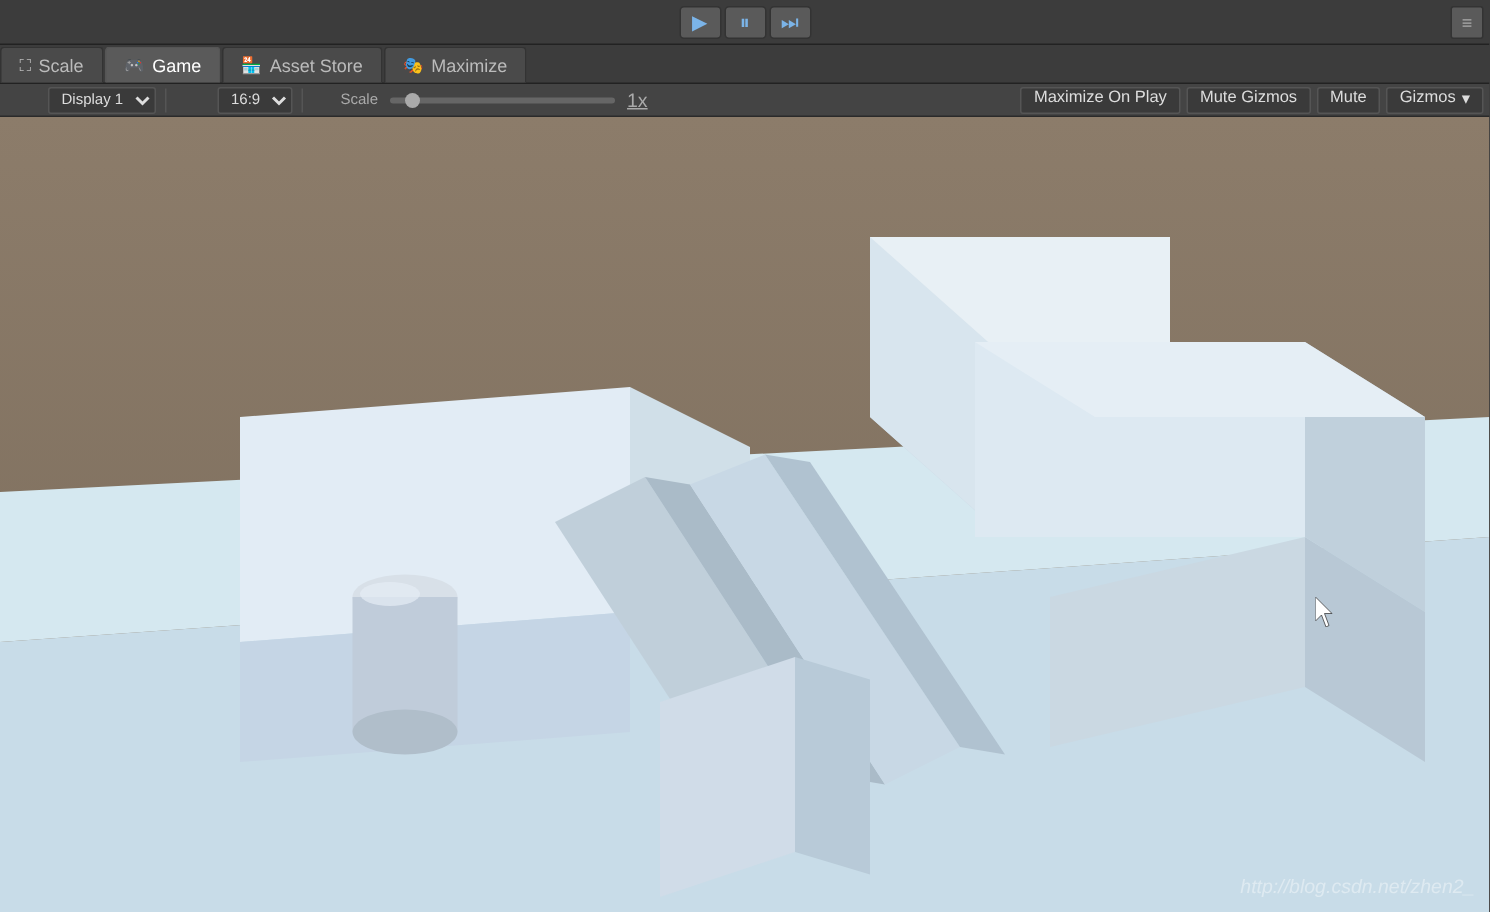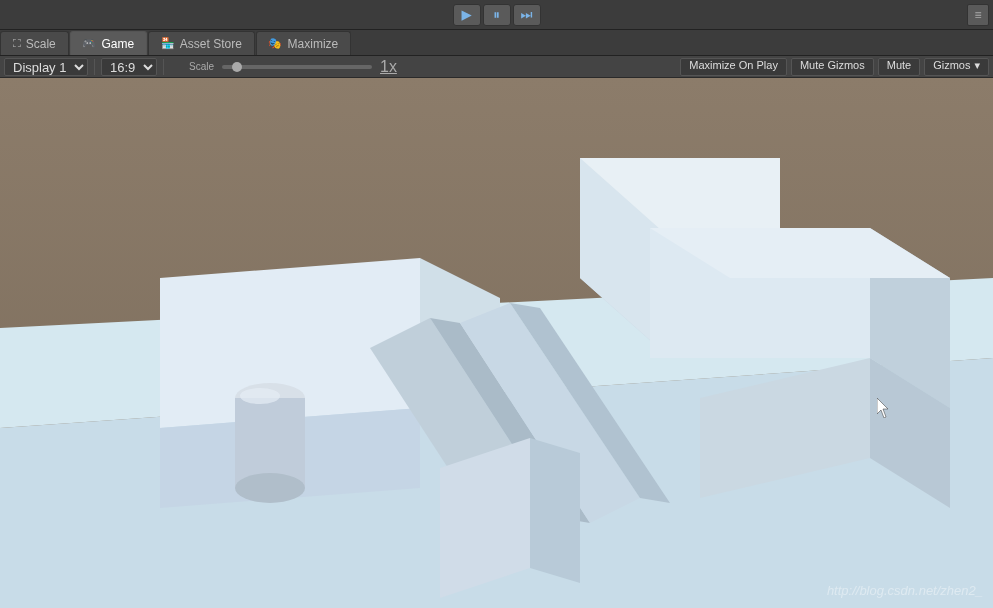--- a/index.html
+++ b/index.html
@@ -109,25 +109,26 @@
       align-items: center;
       border-bottom: 1px solid #2a2a2a;
       padding: 0 4px;
       gap: 4px;
     }
 
     .options-select {
       background: #3a3a3a;
       border: 1px solid #555;
       color: #ddd;
-      font-size: 13px;
+      font-size: 10px;
       height: 18px;
       padding: 0 4px;
       border-radius: 2px;
       cursor: pointer;
+      margin-left: 28px;
     }
 
     .options-divider {
       width: 1px;
       height: 16px;
       background: #555;
       margin: 0 2px;
     }
 
     .scale-label {
@@ -149,21 +150,21 @@
       width: 10px;
       height: 10px;
       background: #aaa;
       border-radius: 50%;
       position: absolute;
       top: -3px;
       left: 10px;
     }
 
     .scale-value {
-      font-size: 16px;
+      font-size: 13px;
       color: #aaa;
       text-decoration: underline;
     }
 
     .options-spacer { flex: 1; }
 
     .options-btn {
       height: 18px;
       padding: 0 8px;
       background: #3a3a3a;

